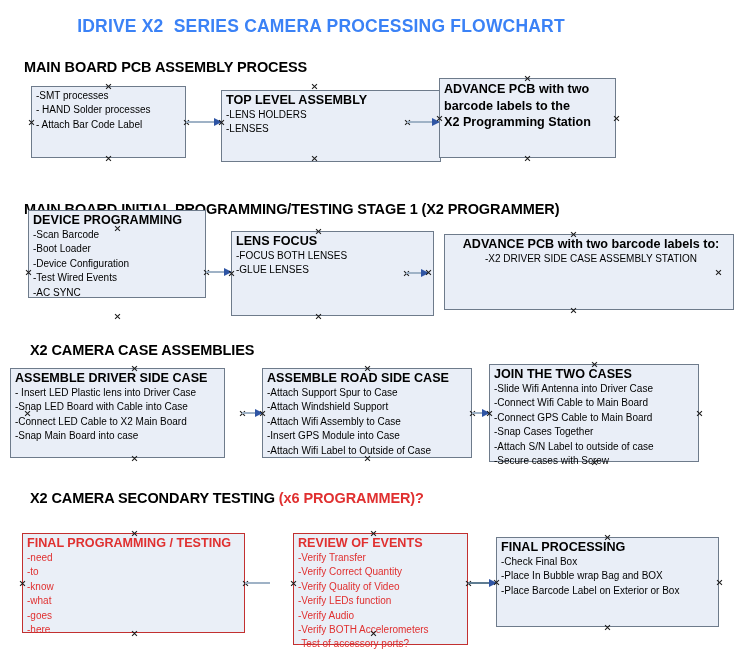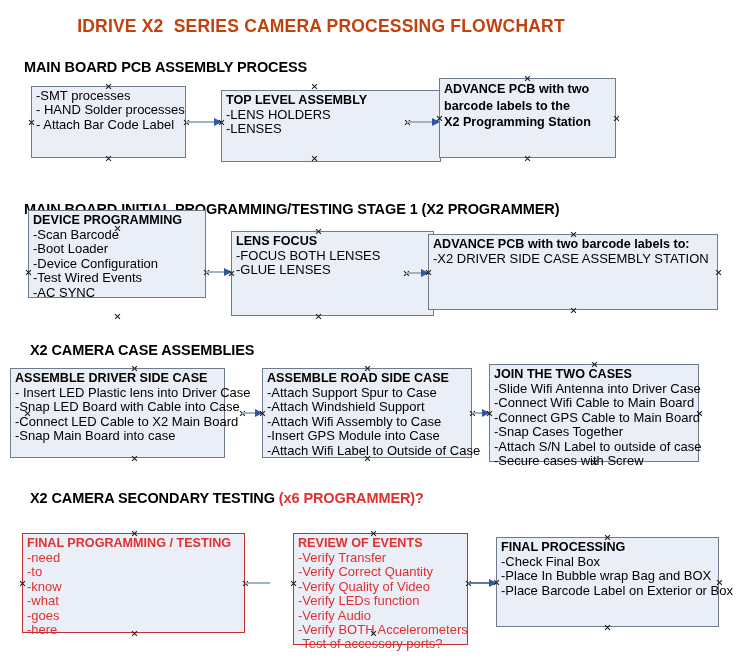--- a/index.html
+++ b/index.html
@@ -28,21 +28,21 @@
   
   .doc-title {
     position: absolute;
     left: 0;
     top: 16px;
     width: 642px;
     text-align: center;
     font-size: 17.5px;
     font-weight: bold;
     letter-spacing: 0.2px;
-    color: #c2410c;
+    color: #3b82f6;
     white-space: pre;
   }
 
   
   .section-head {
     position: absolute;
     font-size: 14.5px;
     font-weight: bold;
     color: #000;
     white-space: nowrap;
@@ -70,21 +70,21 @@
     font-size: 12.6px;
     font-weight: bold;
     line-height: 15px;
     white-space: nowrap;
     color: #000;
   }
   .node.red .n-title {
     color: #e03030;
   }
   .node .n-line {
-    font-size: 13px;
+    font-size: 10px;
     line-height: 14.4px;
     white-space: nowrap;
     color: #000;
   }
   .node.red .n-line {
     color: #e03030;
   }
   
   .node.title-block .n-title {
     line-height: 16.5px;
@@ -215,21 +215,21 @@
   </div>
   <div class="handle" style="left:318px; top:231px;"></div>
   <div class="handle" style="left:318px; top:316px;"></div>
   <div class="handle" style="left:231px; top:273px;"></div>
   <div class="handle" style="left:406px; top:273px;"></div>
 
   <div class="conn" style="left:406px; top:272px; width:22px;">
     <span class="head"></span>
   </div>
 
-  <div class="node" style="left:428px; top:234px; width:290px; height:76px;">
+  <div class="node" style="left:444px; top:234px; width:290px; height:76px;text-align:center;">
     <div class="n-title">ADVANCE PCB with two barcode labels to:</div>
     <div class="n-line">-X2 DRIVER  SIDE  CASE  ASSEMBLY STATION</div>
   </div>
   <div class="handle" style="left:573px; top:234px;"></div>
   <div class="handle" style="left:573px; top:310px;"></div>
   <div class="handle" style="left:428px; top:272px;"></div>
   <div class="handle" style="left:718px; top:272px;"></div>
 
   <div class="section-head" style="left:30px; top:342px;">
     <span>X2 CAMERA CASE ASSEMBLIES</span>

